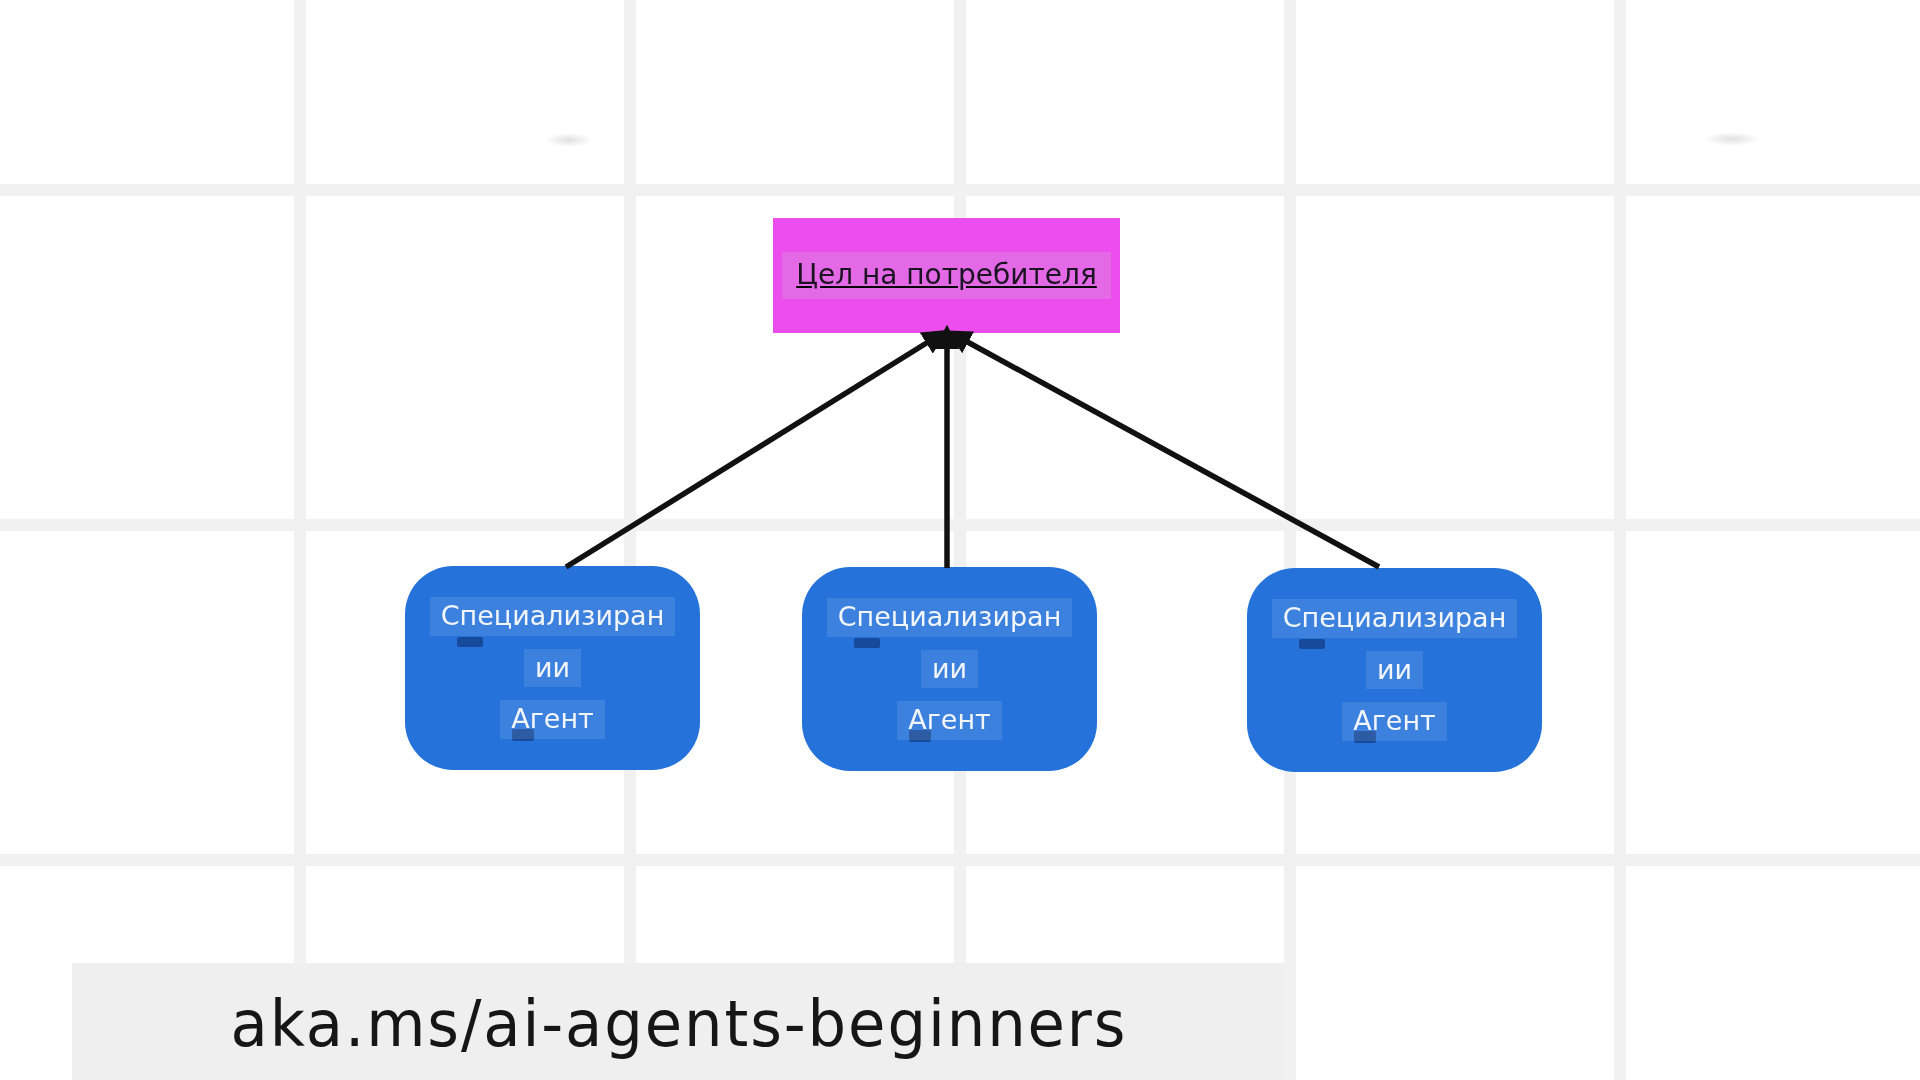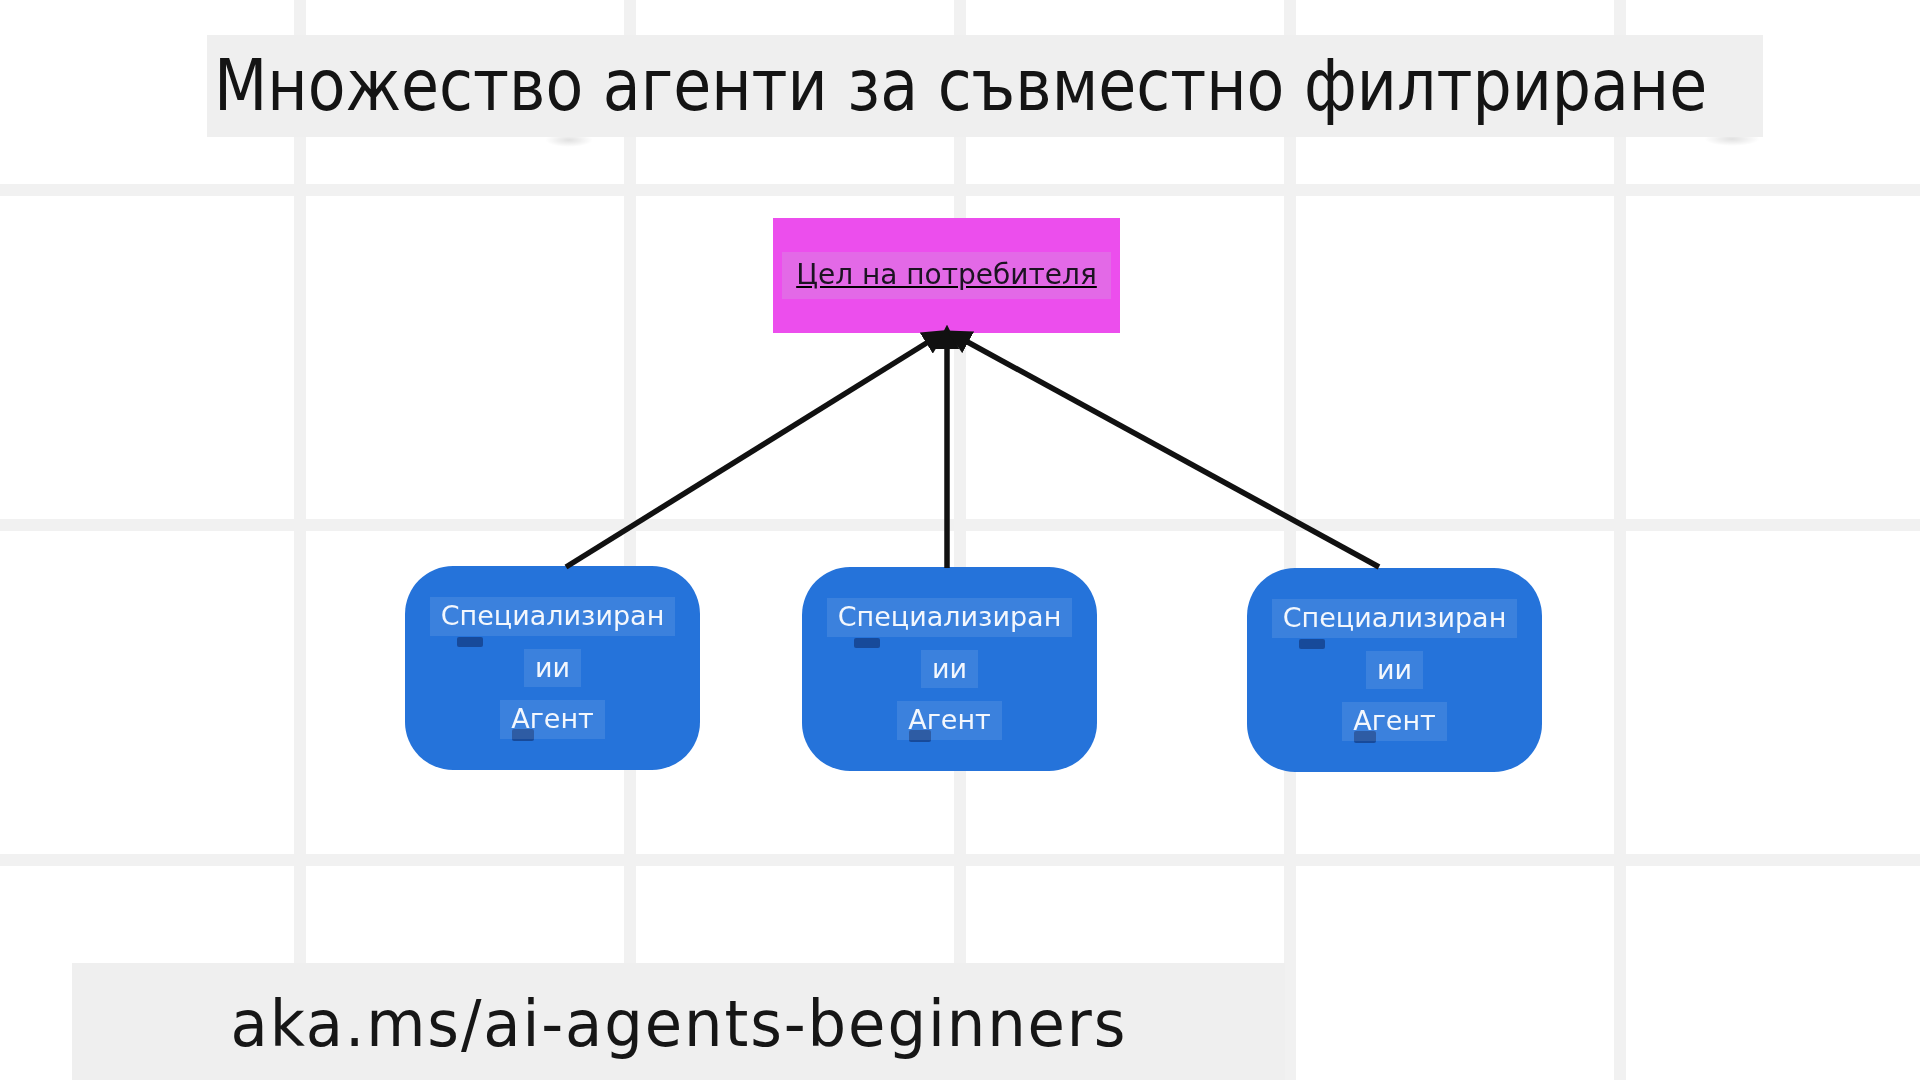--- a/index.html
+++ b/index.html
@@ -85,23 +85,20 @@
 </head>
 <body>
 
 <div id="canvas">
 
   <div class="grid-bg"></div>
 
   <div class="shadow-blob shadow-a"></div>
   <div class="shadow-blob shadow-b"></div>
 
-  <div class="band title-band">
-    <span class="title-text">Множество агенти за съвместно филтриране</span>
-  </div>
 
   <div class="band footer-band">
     <span class="footer-text">aka.ms/ai-agents-beginners</span>
   </div>
 
   <div class="goal-box">
     <span class="hl">Цел на потребителя</span>
   </div>
 
   <div class="agent-box agent-1">

